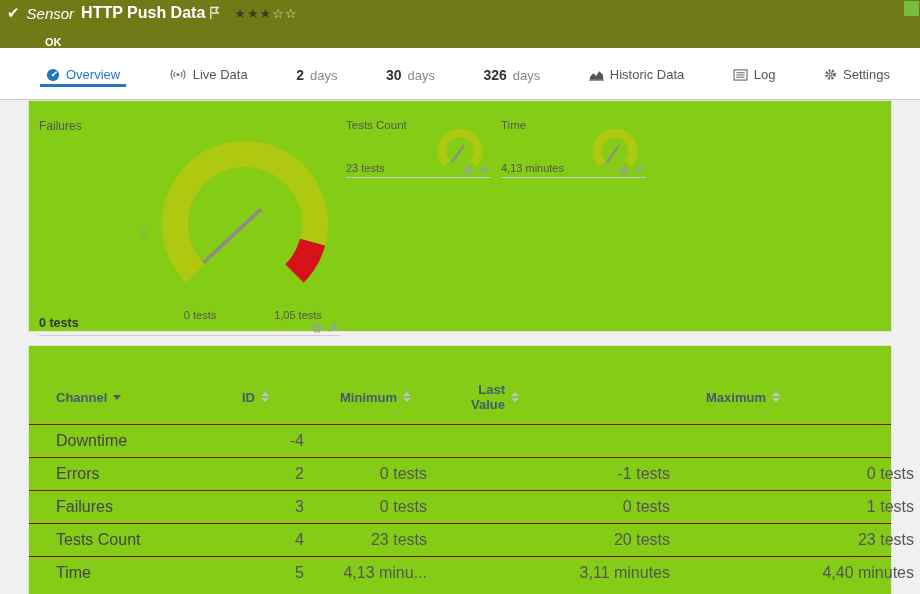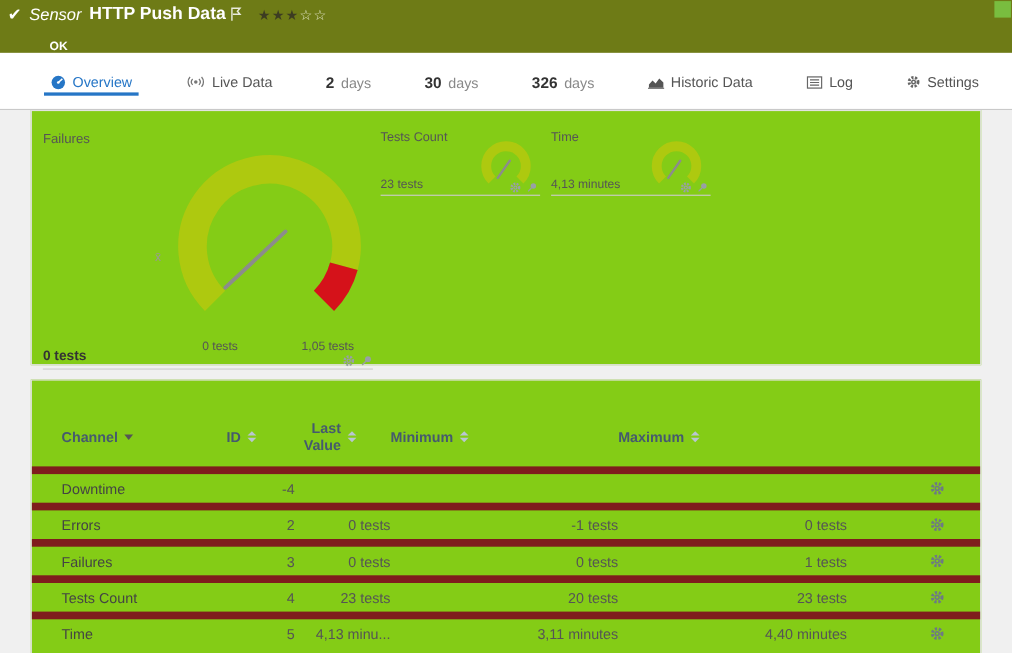--- a/index.html
+++ b/index.html
@@ -123,20 +123,21 @@
     width: 145px; border-top: 1px solid #ccc;
   }
   .small-block .g-icons { left: 117px; top: 52px; }
 
   
   .thead, .trow {
     display: grid;
     grid-template-columns: 150px 62px 87px 207px 208px 1fr;
     padding: 0 20px 0 27px;
     align-items: center;
+    gap: 36px;
   }
   .thead {
     padding-top: 36px;
     padding-bottom: 12px;
     font-size: 13px;
     font-weight: bold;
     color: #455a6e;
   }
   .th { display: flex; align-items: center; }
   .th.right { justify-content: flex-start; text-align: right; }
@@ -147,21 +148,21 @@
   }
   .sort i { width: 0; height: 0; border-left: 4px solid transparent; border-right: 4px solid transparent; }
   .sort i.up { border-bottom: 4px solid #b9c6d2; }
   .sort i.dn { border-top: 4px solid #b9c6d2; }
   .caret-down {
     width: 0; height: 0; margin-left: 6px;
     border-left: 4px solid transparent;
     border-right: 4px solid transparent;
     border-top: 5px solid #555;
   }
-  .trow { height: 33px; border-top: 7px solid #7f1d1d; font-size: 13px; color: #555; }
+  .trow { height: 33px; border-top: 1px solid #7f1d1d; font-size: 16px; color: #555; }
   .c-channel { color: #444; }
   .c-id, .c-last, .c-min, .c-max { text-align: right; }
   .c-icons { display: flex; justify-content: flex-end; padding-right: 12px; color: #6d7a84; }
   .c-icons svg { display: block; }
 
   .defs-holder { position: absolute; width: 0; height: 0; overflow: hidden; }
 </style>
 </head>
 <body>
 
@@ -321,28 +322,28 @@
           <span class="caret-down"></span>
         </div>
         <div class="th right">
           <span class="lbl">ID</span>
           <span class="sort">
               <i class="up"></i>
               <i class="dn"></i>
             </span>
         </div>
         <div class="th right">
-          <span class="lbl" style="max-width:42px; text-align:right;">Last Value</span>
+          <span class="lbl">Minimum</span>
           <span class="sort">
               <i class="up"></i>
               <i class="dn"></i>
             </span>
         </div>
         <div class="th right">
-          <span class="lbl">Minimum</span>
+          <span class="lbl" style="max-width:42px; text-align:right;">Last Value</span>
           <span class="sort">
               <i class="up"></i>
               <i class="dn"></i>
             </span>
         </div>
         <div class="th right">
           <span class="lbl">Maximum</span>
           <span class="sort">
               <i class="up"></i>
               <i class="dn"></i>

